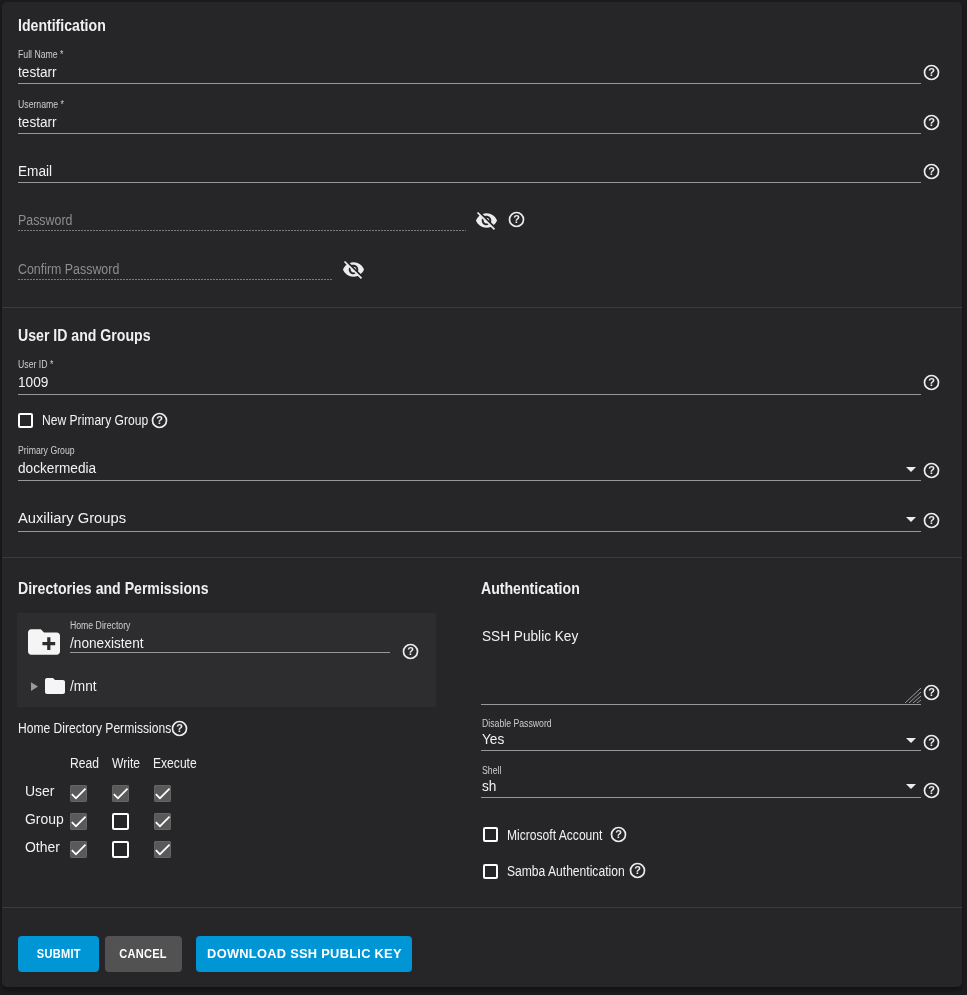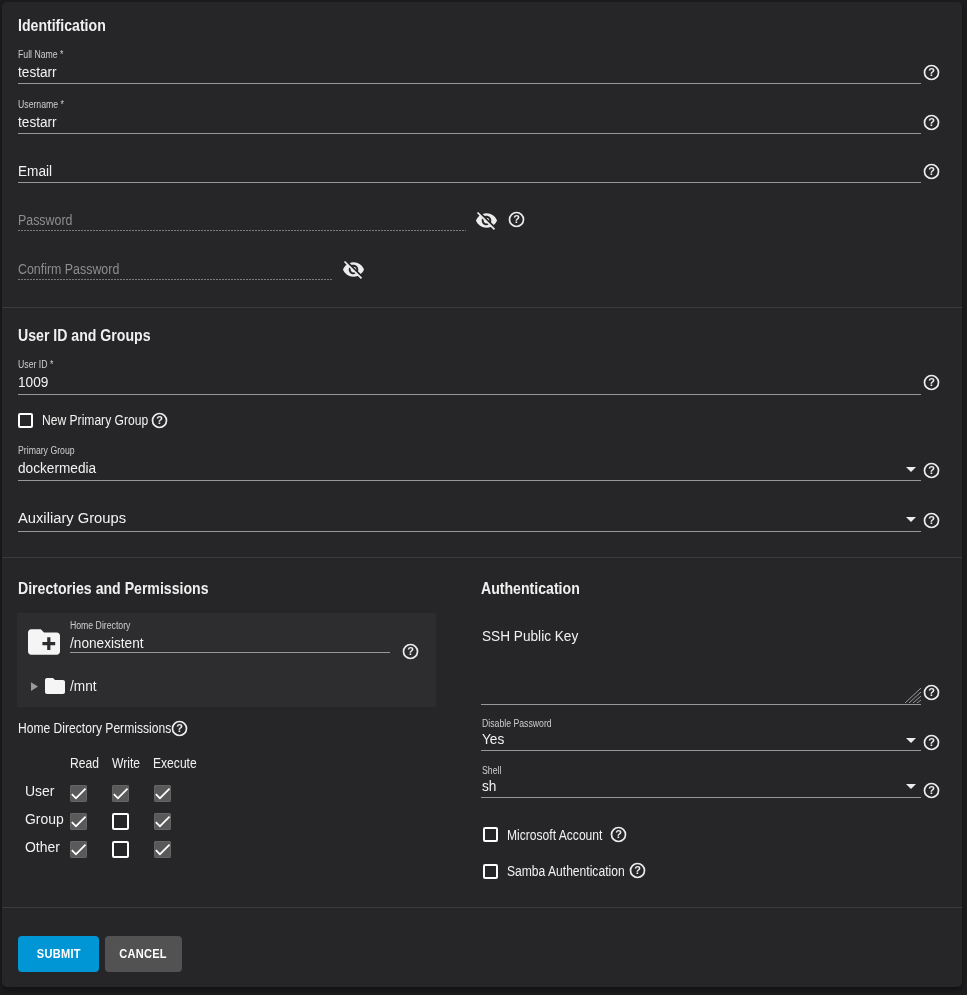--- a/index.html
+++ b/index.html
@@ -234,14 +234,15 @@
 <div class="cb" style="left:483px;top:864px;"></div>
 <div class="val sm" style="left:507px;top:863px;">Samba Authentication</div>
 <div class="help" style="left:629px;top:862px;"><svg width="17" height="17" viewBox="0 0 17 17">
         <circle cx="8.5" cy="8.5" r="7" fill="none" stroke="#ececec" stroke-width="1.7"></circle>
         <text x="8.6" y="12.4" font-size="11" font-weight="bold" text-anchor="middle" fill="#ececec" font-family="Liberation Sans,sans-serif">?</text>
       </svg></div>
 
 <div class="div" style="top:907px;"></div>
 <div class="btn blue" style="left:18px;top:936px;width:81px;"><span style="display:inline-block;transform:scaleX(.82);">SUBMIT</span></div>
 <div class="btn gray" style="left:105px;top:936px;width:77px;"><span style="display:inline-block;transform:scaleX(.82);">CANCEL</span></div>
+<div class="btn blue" style="left:196px;top:936px;width:216px;"><span style="display:inline-block;transform:scaleX(.95);">DOWNLOAD SSH PUBLIC KEY</span></div>
 
 </div>
 
 </body></html>

